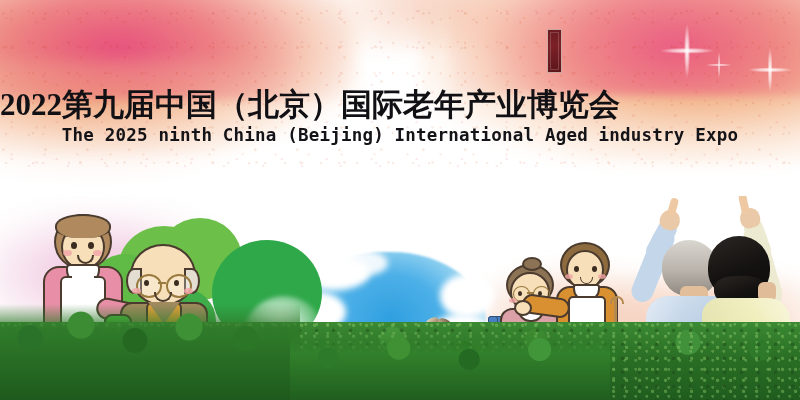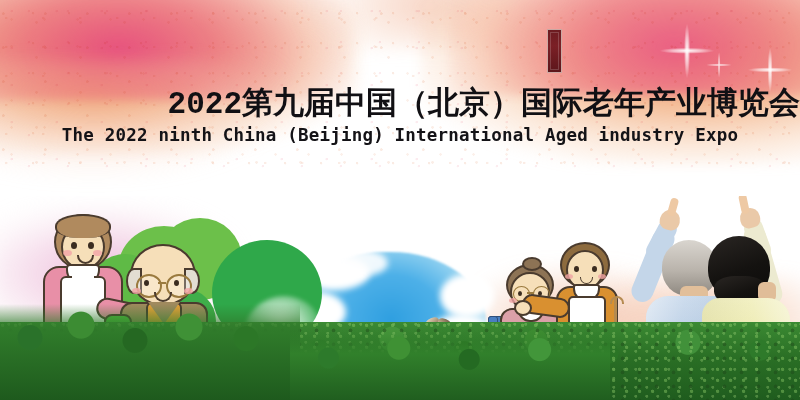--- a/index.html
+++ b/index.html
@@ -97,22 +97,22 @@
     background:linear-gradient(180deg,#6d1c21 0%,#7b2026 38%,#5d161b 100%);
     border:1px solid #caa9a4;box-sizing:border-box;
   }
   .seal::after{
     content:"";position:absolute;left:2px;top:2px;right:2px;bottom:2px;
     border:1px solid rgba(255,255,255,.18);
   }
 
   
   .title-cn{
-    position:absolute;left:0;top:86px;width:800px;text-align:right;
-    font-family:Liberation Mono, monospace;
+    position:absolute;left:0;top:86px;width:800px;text-align:left;
+    font-family:Liberation Serif, serif;
     font-size:31px;font-weight:700;color:#111014;letter-spacing:0px;
     line-height:38px;white-space:nowrap;
   }
   .title-en{
     position:absolute;left:0;top:124px;width:800px;text-align:center;
     font-family:"DejaVu Sans Mono","Liberation Mono",monospace;
     font-size:17.5px;font-weight:700;color:#141317;letter-spacing:0.2px;
     line-height:22px;white-space:nowrap;
   }
   .meta-row{
@@ -245,21 +245,21 @@
   <div class="speckle"></div>
 
   <div class="sparkle" style="left:660px;top:24px;width:54px;height:54px;"></div>
   <div class="sparkle" style="left:748px;top:48px;width:44px;height:44px;"></div>
   <div class="sparkle" style="left:706px;top:52px;width:26px;height:26px;opacity:.8;"></div>
 
   <div class="seal"></div>
 
   <div class="title-cn">2022第九届中国（北京）国际老年产业博览会</div>
 
-  <div class="title-en">The 2022 ninth China (Beijing) International Aged industry Expo</div>
+  <div class="title-en">The 2025 ninth China (Beijing) International Aged industry Expo</div>
 
 
   <div class="band">
 
     <div class="b-pink"></div>
     <div class="b-orange-mid"></div>
     <div class="b-orange-right"></div>
 
     <div class="sky"></div>
     <div class="cloud" style="left:300px;top:60px;width:70px;height:34px;"></div>

